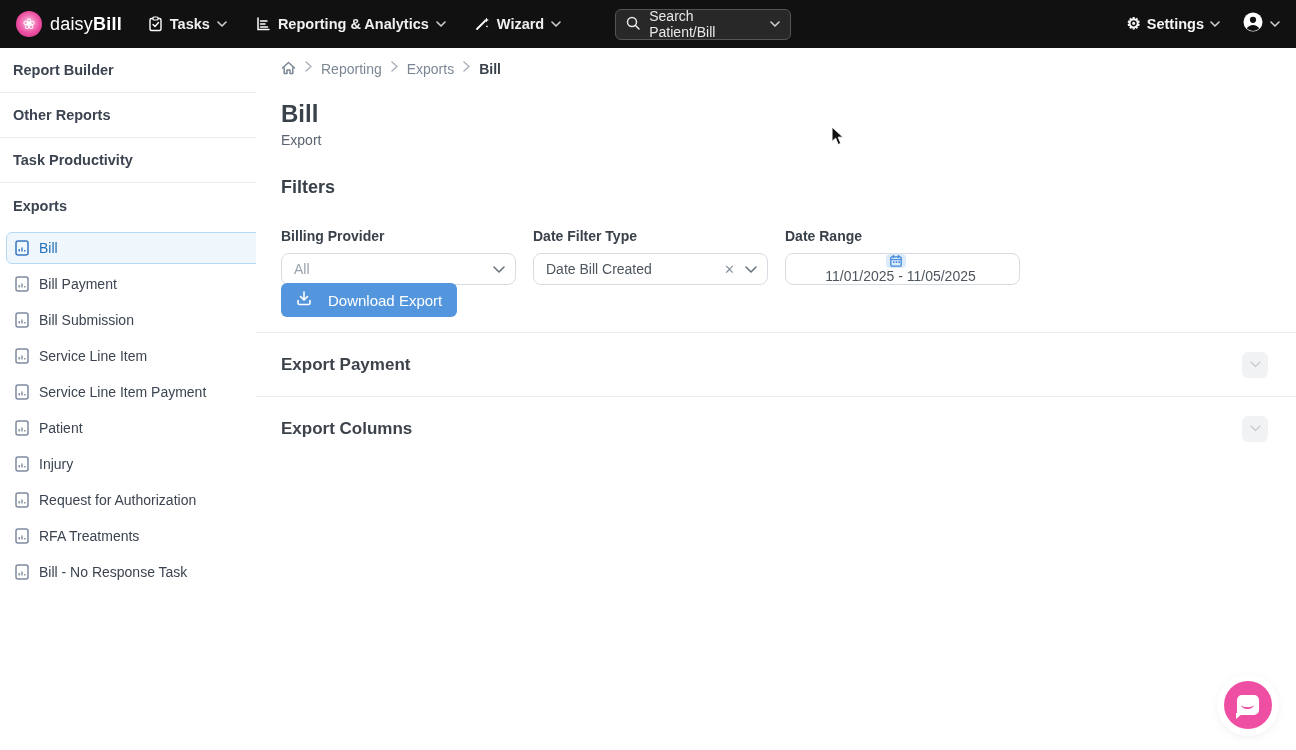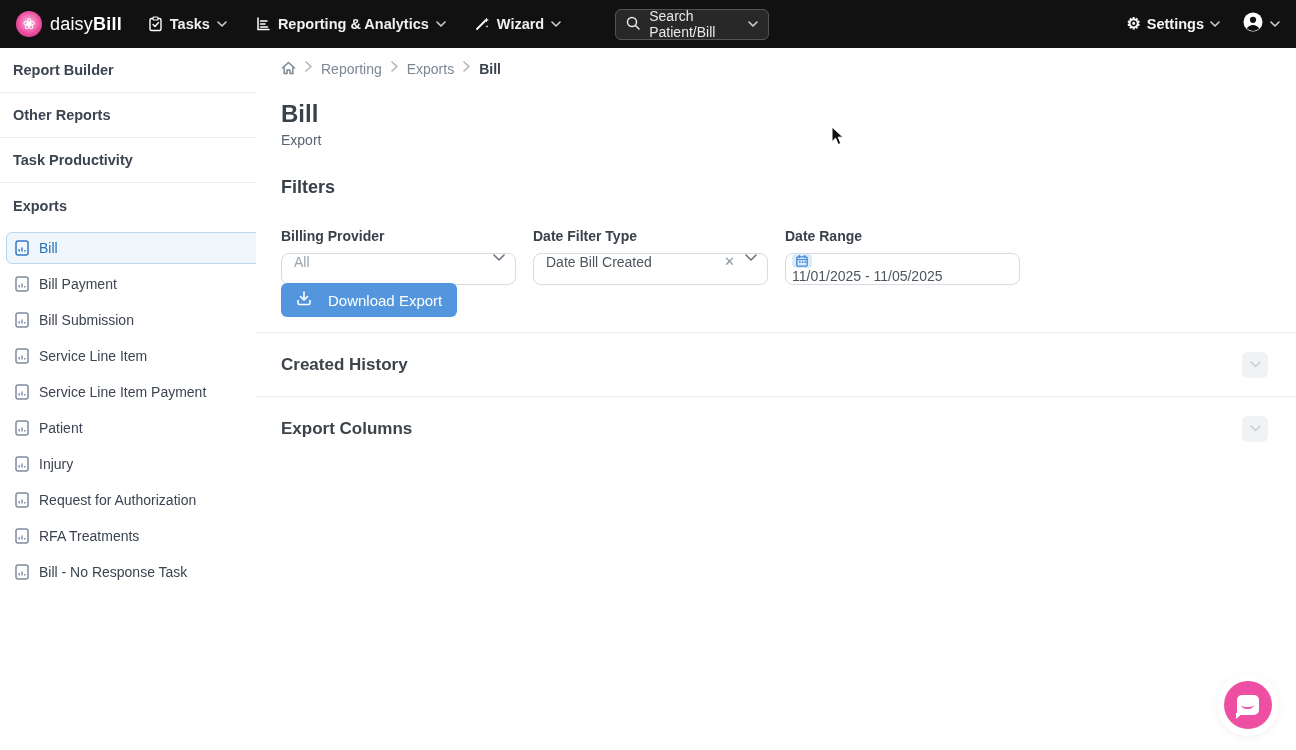--- a/index.html
+++ b/index.html
@@ -13,21 +13,21 @@
   .brand-icon { width:26px; height:26px; border-radius:50%;
                 background:radial-gradient(circle at 50% 45%, #f7c6e0 0%, #ee4fa2 55%, #c22f7d 100%);
                 display:flex; align-items:center; justify-content:center; color:#fff; font-size:15px; }
   .brand-text { font-size:18px; color:#fff; letter-spacing:.2px; }
   .brand-text .bold { font-weight:700; }
   .nav-item { display:flex; align-items:center; gap:7px; margin-right:28px; font-size:14.5px;
               font-weight:600; color:#f0f0f0; cursor:pointer; white-space:nowrap; }
   .nav-item svg { display:block; }
   .chev { color:#cfcfcf; display:inline-flex; }
   .chev svg { display:block; }
-  .search-box { margin-left:26px; display:flex; align-items:center; gap:9px; width:154px; height:31px;
+  .search-box { margin-left:26px; display:flex; align-items:center; gap:9px; width:176px; height:31px;
                 background:#282828; border:1px solid #555; border-radius:6px; padding:0 10px;
                 color:#e8e8e8; font-size:14px; cursor:pointer; }
   .search-box .sp { flex:1; }
   .nav-right { margin-left:auto; display:flex; align-items:center; gap:22px; }
   .settings { display:flex; align-items:center; gap:6px; font-size:14.5px; font-weight:600; cursor:pointer; }
   .gear { font-size:16px; line-height:1; }
   .account { display:flex; align-items:center; gap:6px; cursor:pointer; }
 
   
   .sidebar { position:absolute; top:48px; left:0; width:288px; height:702px; background:#fff;
@@ -52,21 +52,21 @@
   .breadcrumb .sep { color:#aab3bc; display:flex; }
   .breadcrumb .crumb { cursor:pointer; }
   .breadcrumb .current { color:#39414b; font-weight:700; cursor:default; }
   .home-icon { color:#7b8794; display:flex; cursor:pointer; }
   .page-title { position:absolute; top:52px; left:25px; font-size:24px; font-weight:700; color:#39414b; }
   .page-subtitle { position:absolute; top:84px; left:25px; font-size:14px; color:#5a6470; }
   .filters-heading { position:absolute; top:129px; left:25px; font-size:18px; font-weight:700; color:#39414b; }
   .field { position:absolute; top:163px; width:235px;margin-top:17px; }
   .field .flabel { font-size:14px; font-weight:700; color:#39414b; margin-bottom:9px; }
   .control { height:32px; border:1px solid #d7dce2; border-radius:8px; background:#fff;
-             display:flex; padding:0 10px 0 12px; font-size:14px; cursor:pointer; }
+             display:flex; align-items:center; padding:0 10px 0 12px; font-size:14px; cursor:pointer; }
   .control .val { flex:1; color:#4d565f; }
   .control .placeholder { color:#9aa4ae; }
   .control .clear { color:#8d97a1; font-size:13px; margin-right:10px; cursor:pointer; }
   .control .chev { color:#6b757f; }
   .cal-badge { width:20px; height:20px; background:#dcebfa; border-radius:4px; margin-right:9px;
                display:flex; align-items:center; justify-content:center; color:#3f88d8; }
   .btn-download { position:absolute; top:235px; left:25px; height:34px; padding:0 15px;
                   background:#5496dd; border:none; border-radius:6px; color:#fff; font-size:15px;
                   font-weight:400; display:flex; align-items:center; gap:16px; cursor:pointer;
                   font-family:"Liberation Sans", sans-serif; }
@@ -414,21 +414,21 @@
   <button class="btn-download">
     <span><svg width="16" height="15" viewBox="0 0 16 15">
           <line x1="8" y1="1" x2="8" y2="8.5" stroke="#fff" stroke-width="1.6" stroke-linecap="round"></line>
           <polyline points="4.5,5.5 8,9 11.5,5.5" fill="none" stroke="#fff" stroke-width="1.6" stroke-linecap="round" stroke-linejoin="round"></polyline>
           <path d="M2 9.5 V12 Q2 13.5 3.5 13.5 H12.5 Q14 13.5 14 12 V9.5" fill="none" stroke="#fff" stroke-width="1.6" stroke-linecap="round"></path>
         </svg></span>
     <span>Download Export</span>
   </button>
 
   <section class="panel" style="top:284px;">
-    <span class="ptitle">Created History</span>
+    <span class="ptitle">Export Payment</span>
     <button class="panel-toggle">
       <span class="chev">
           <svg width="11" height="7" viewBox="0 0 11 7">
             <polyline points="1,1 5.5,5.5 10,1" fill="none" stroke="currentColor" stroke-width="1.5" stroke-linecap="round" stroke-linejoin="round"></polyline>
           </svg>
         </span>
     </button>
   </section>
 
   <section class="panel" style="top:348px;">

